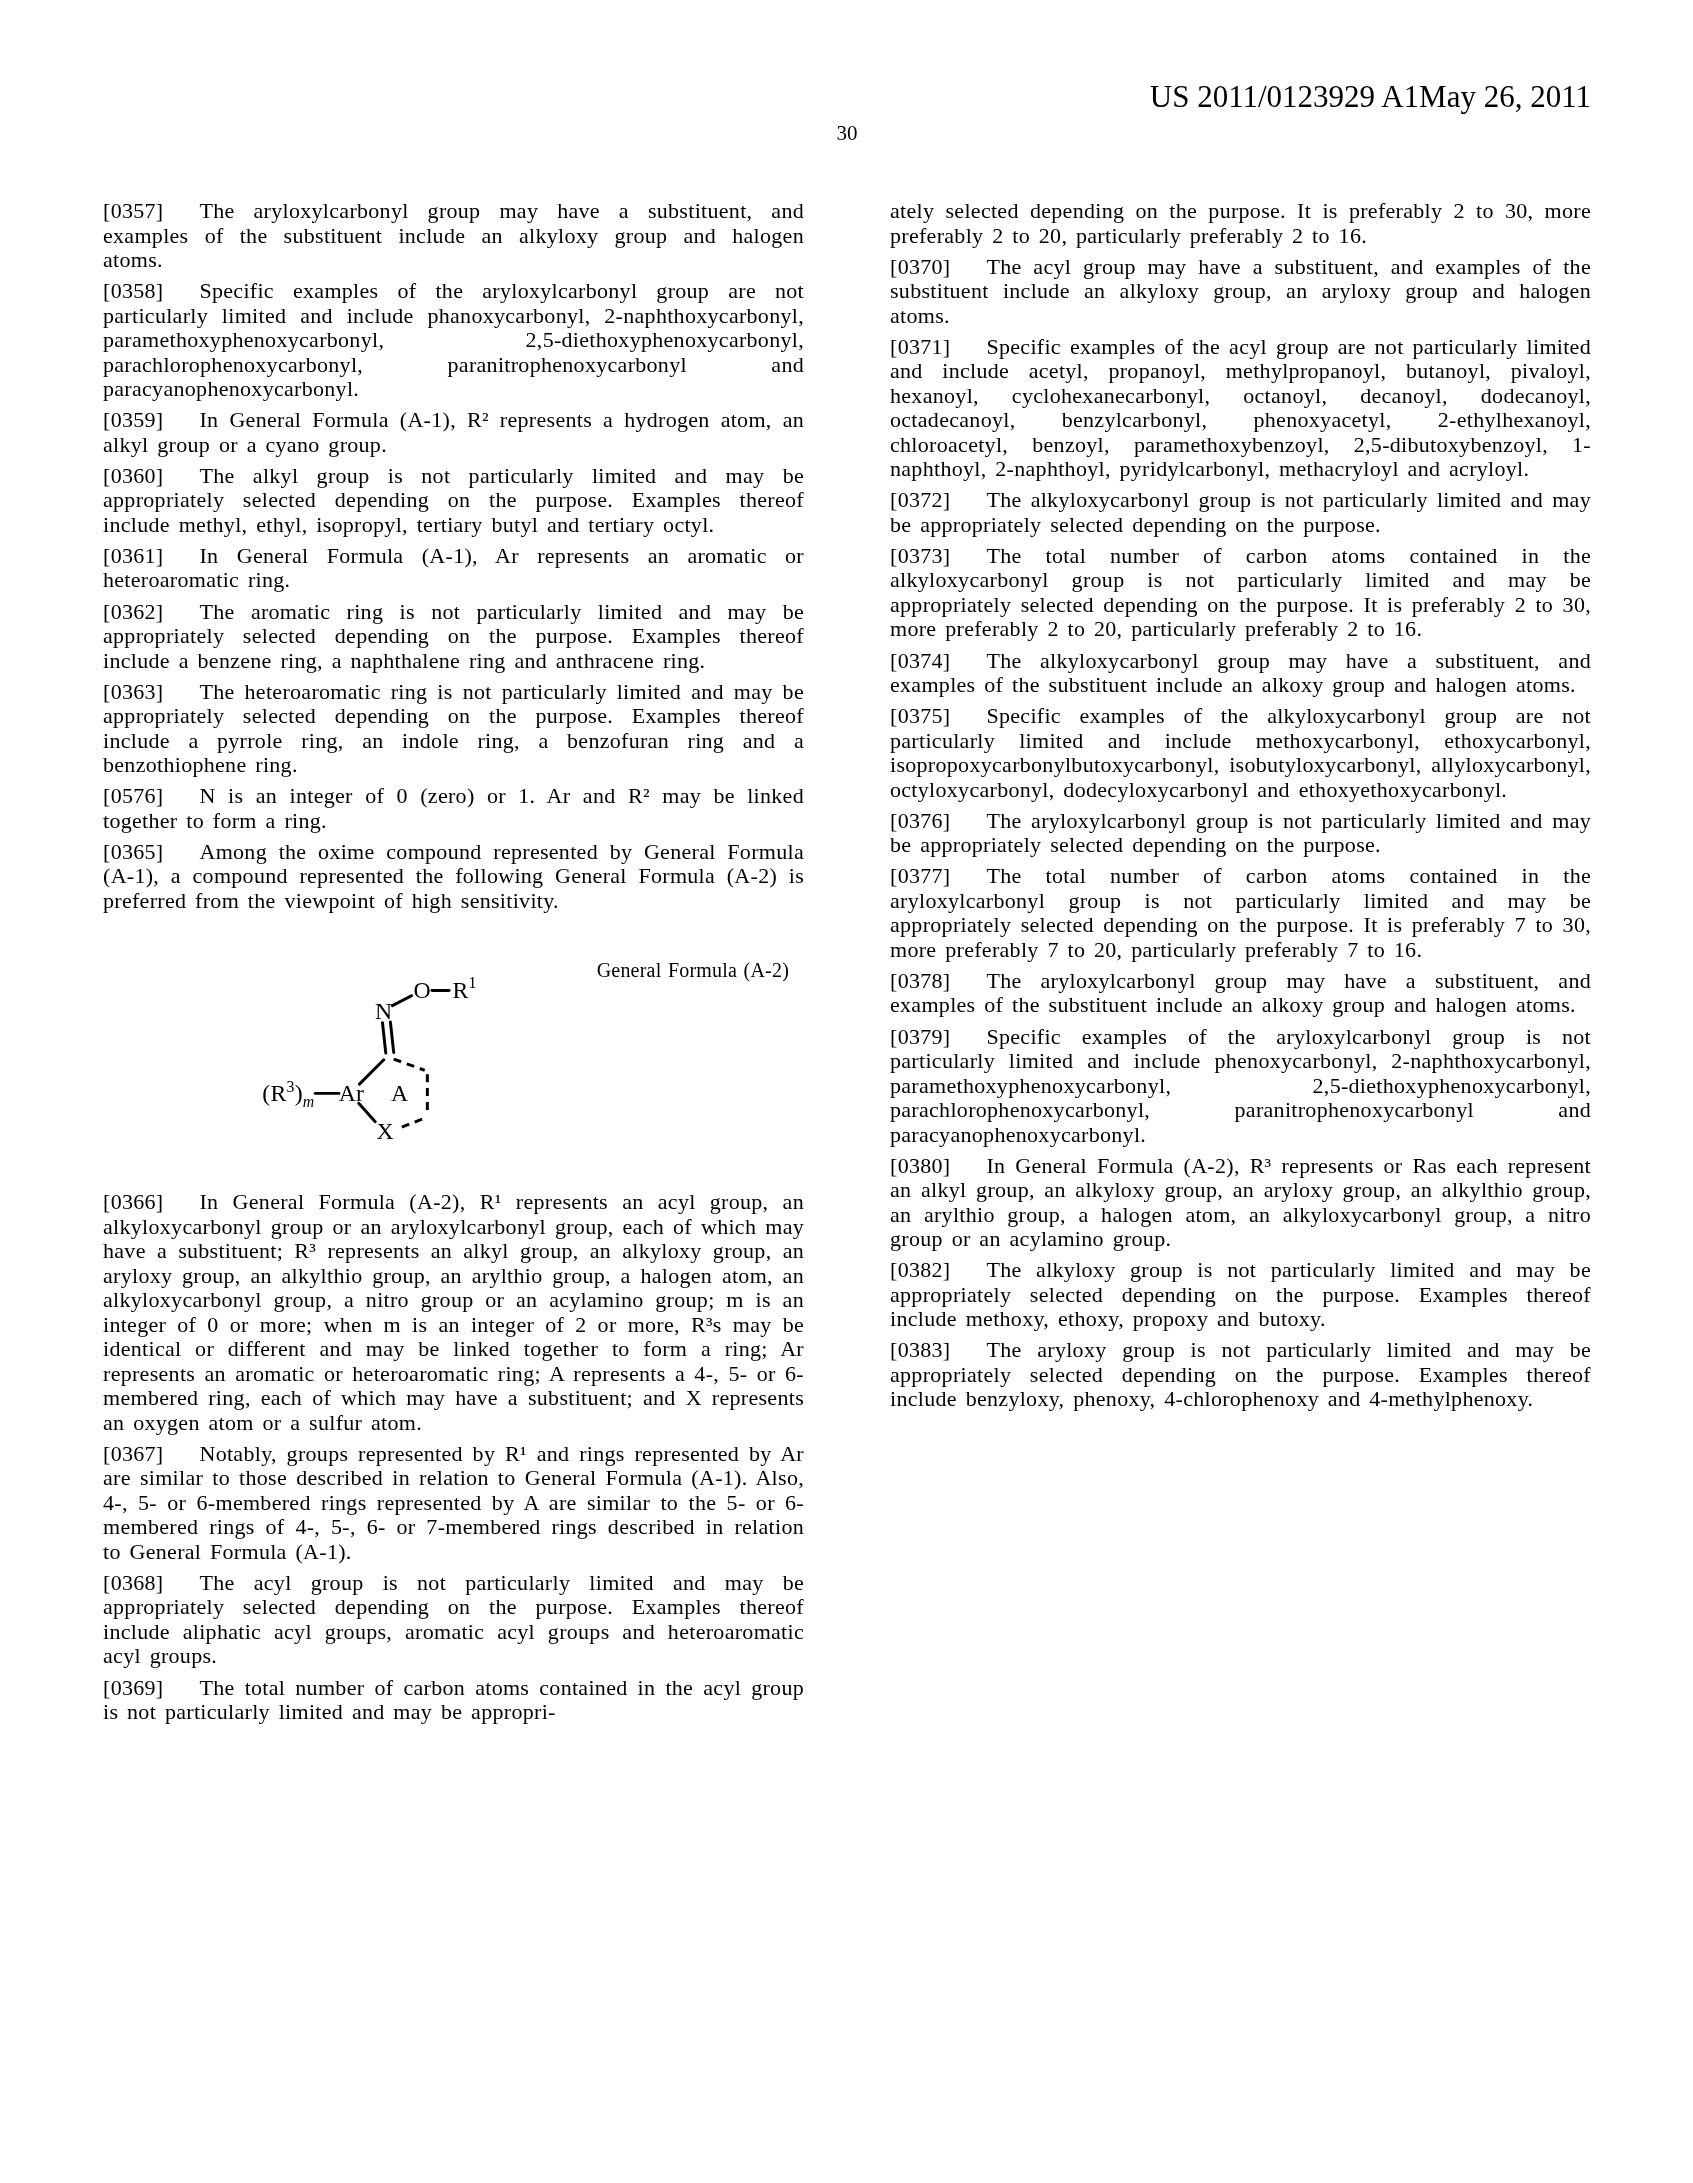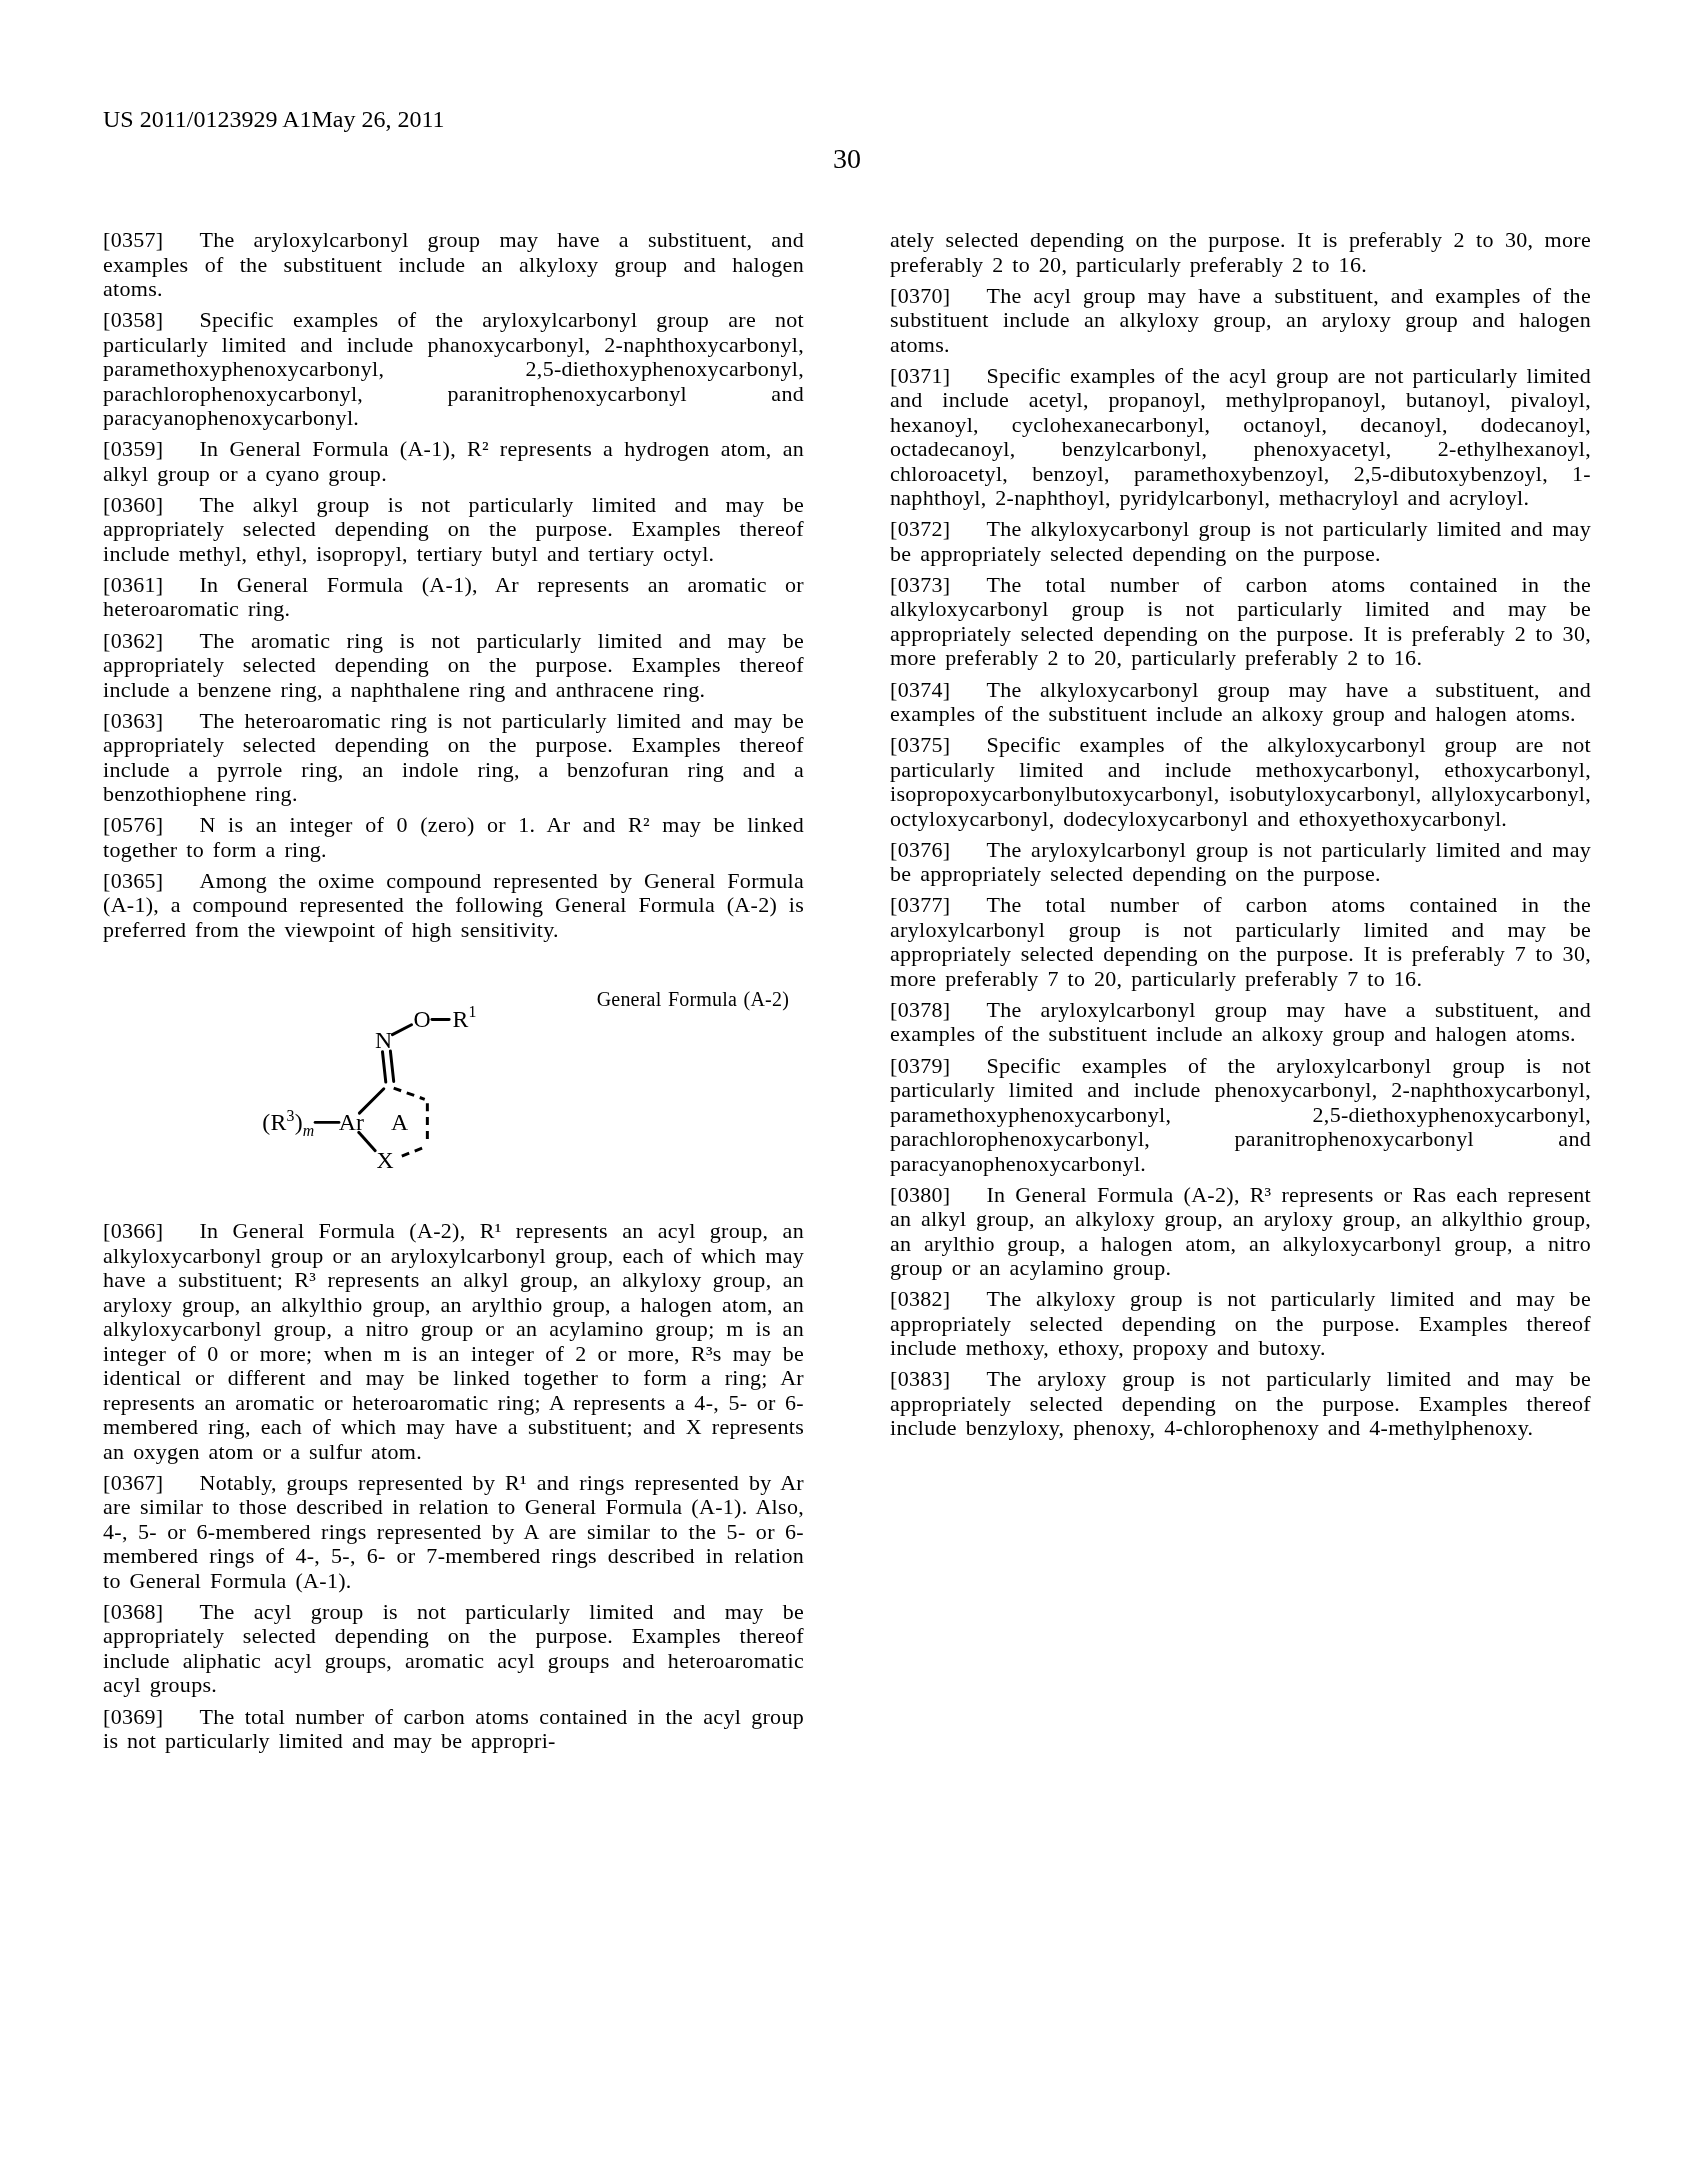--- a/index.html
+++ b/index.html
@@ -10,28 +10,28 @@
   }
   body {
     width: 1694px;
     height: 2183px;
     font-family: "Liberation Serif", serif;
     overflow: hidden;
     position: relative;
   }
   .page-header {
     display: flex;
-    justify-content: flex-start;
-    padding: 106px 103px 0 103px;
-    font-size: 24px;
+    justify-content: flex-end;
+    padding: 84px 103px 0 103px;
+    font-size: 31px;
     line-height: 26.5px;
   }
   .page-number {
     text-align: center;
-    font-size: 28px;
+    font-size: 21px;
     margin-top: 10.6px;
   }
   .columns {
     display: flex;
     gap: 86px;
     padding: 0 103px;
     margin-top: 53px;
   }
   .col {
     width: 701px;

